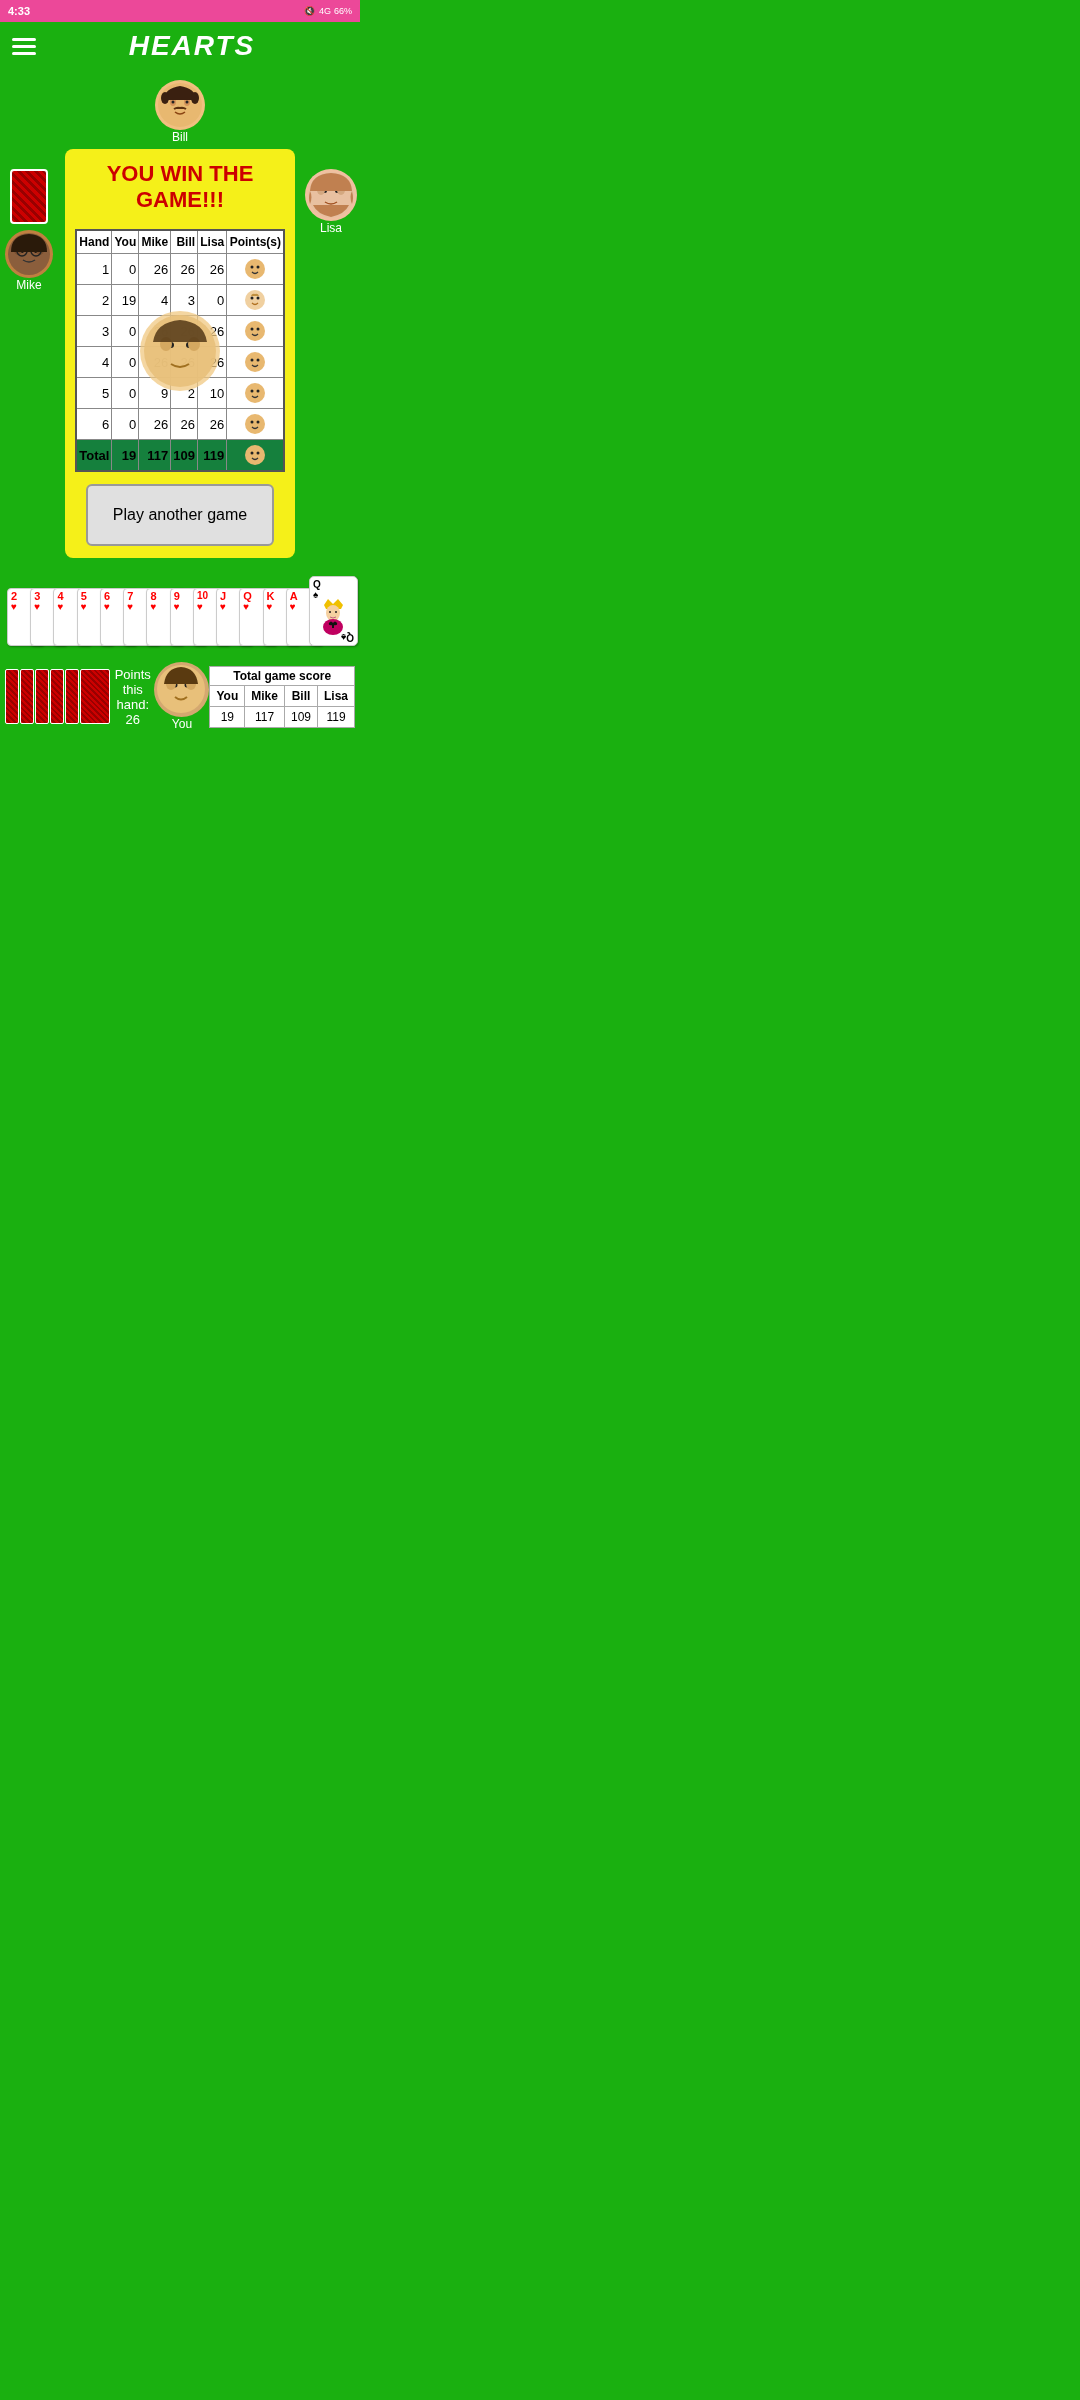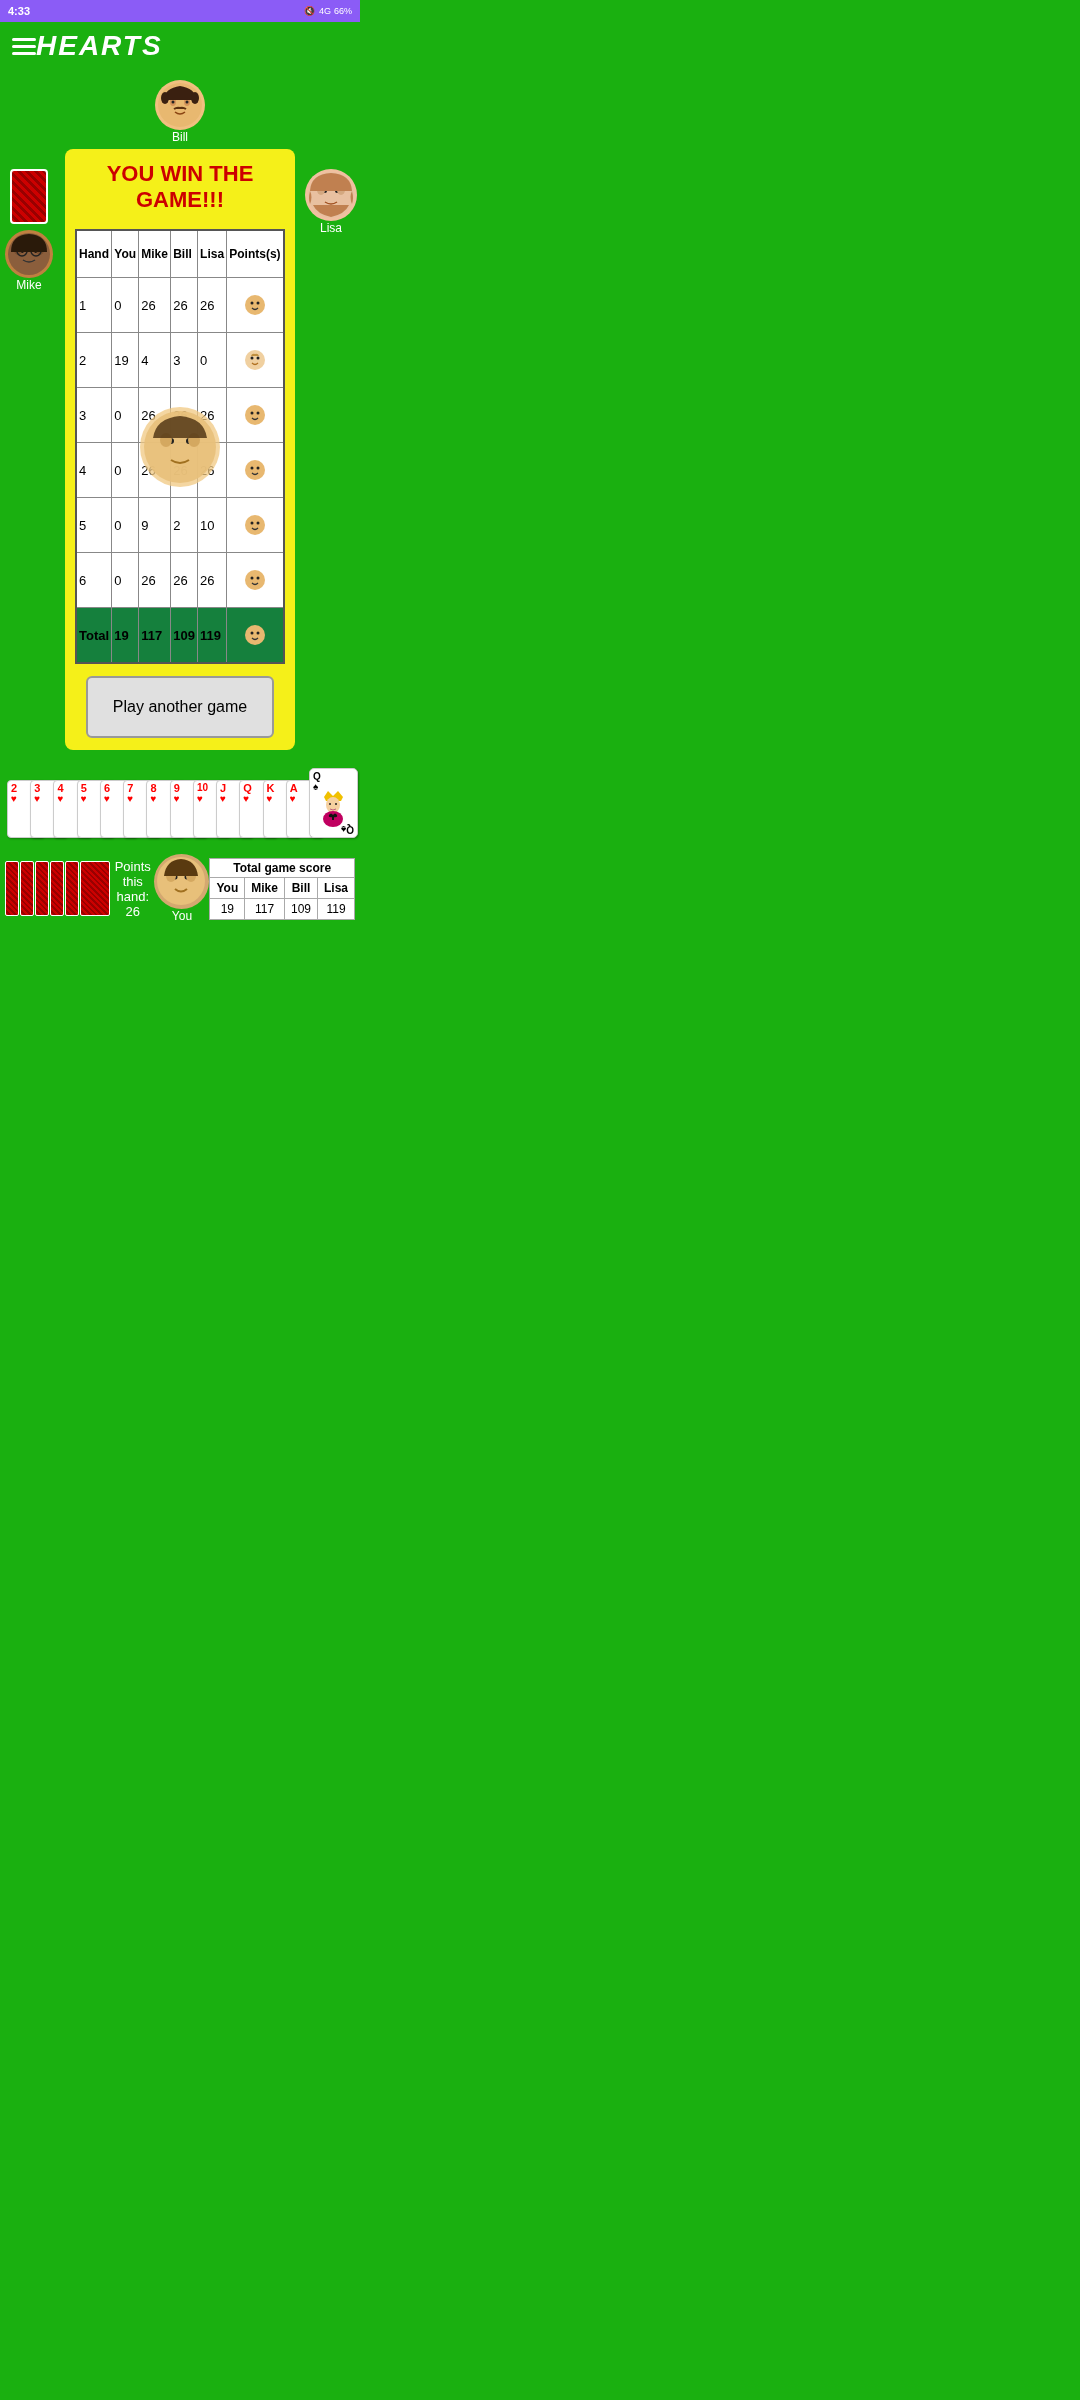--- a/index.html
+++ b/index.html
@@ -8,21 +8,21 @@
       width: 360px;
       min-height: 800px;
       background-color: #1ab010;
       font-family: Arial, sans-serif;
       overflow-x: hidden;
       position: relative;
     }
 
     
     .status-bar {
-      background: #8b5cf6;
+      background: #ec4899;
       color: #fff;
       display: flex;
       justify-content: space-between;
       align-items: center;
       padding: 2px 8px;
       font-size: 11px;
       height: 22px;
     }
     .status-bar .time { font-weight: bold; }
     .status-icons { display: flex; align-items: center; gap: 3px; font-size: 9px; }
@@ -36,21 +36,21 @@
       position: relative;
     }
     .hamburger {
       display: flex; flex-direction: column; gap: 4px; cursor: pointer;
     }
     .hamburger span {
       display: block; width: 24px; height: 3px; background: white; border-radius: 2px;
     }
     .header-title {
       flex: 1;
-      text-align: left;
+      text-align: center;
       color: white;
       font-size: 28px;
       font-weight: 900;
       letter-spacing: 2px;
       font-style: italic;
     }
 
     
     .game-area {
       background: #1ab010;
@@ -104,22 +104,22 @@
 
     
     .score-table {
       width: 100%;
       border-collapse: collapse;
       border: 2px solid #555;
       font-size: 13px;
     }
     .score-table th, .score-table td {
       border: 1px solid #888;
-      padding: 16px 2px;
-      text-align: left;
+      padding: 4px 2px;
+      text-align: right;
     }
     .score-table th {
       background: white;
       font-weight: bold;
       font-size: 12px;
     }
     .score-table td { background: white; }
     .score-table tr.total-row td {
       font-weight: bold;
       background: #15803d;

